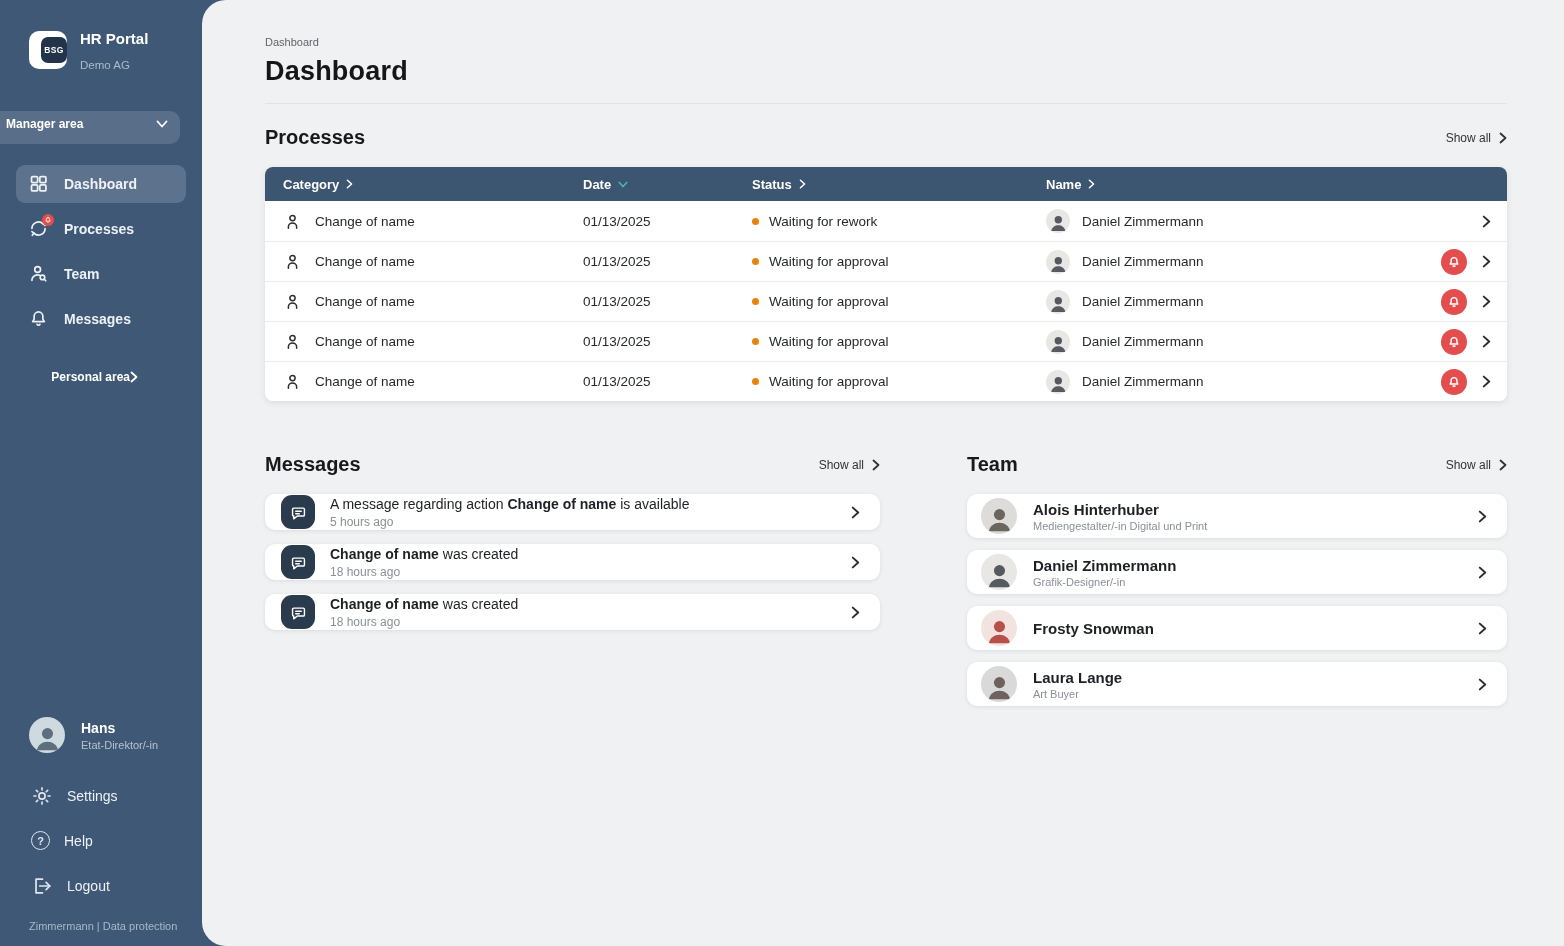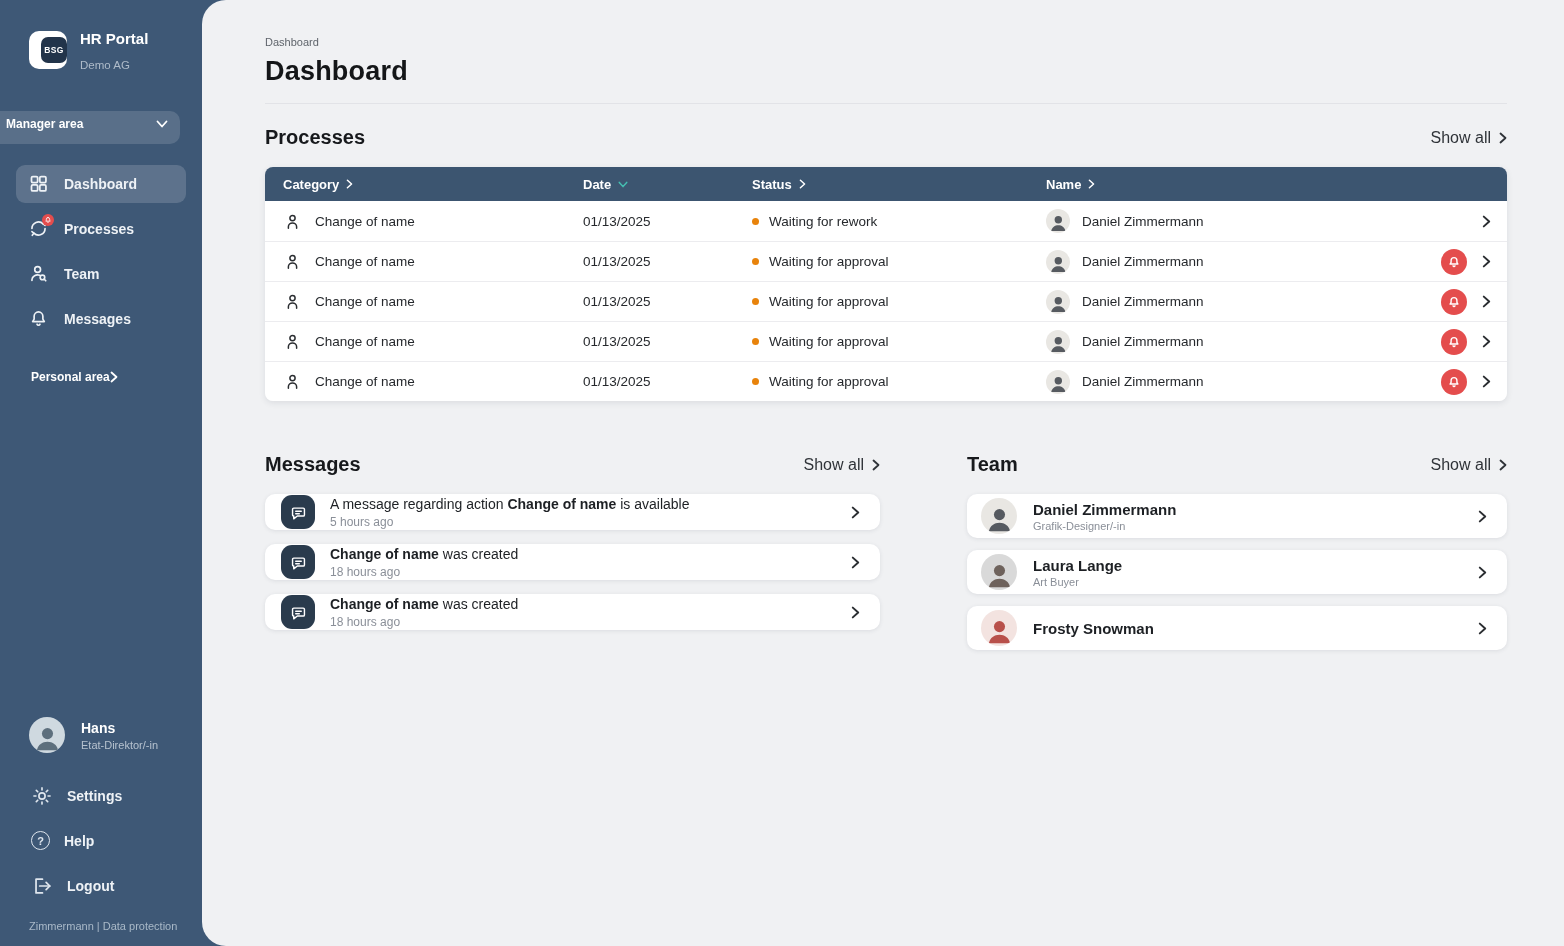--- a/index.html
+++ b/index.html
@@ -51,36 +51,36 @@
   .nav-item .label { font-size:14px; font-weight:bold; color:#eef2f6; }
   .nav-ic { position:relative; width:21px; height:21px; display:flex; align-items:center; justify-content:center; }
   .nav-badge {
     position:absolute; top:-4px; right:-5px; width:12px; height:12px;
     background:#e44d4d; border-radius:50%;
     display:flex; align-items:center; justify-content:center;
   }
 
   .personal-area {
     margin-top:25px; width:150px; display:flex; align-items:center;
-    justify-content:flex-start; padding:0 12px 0 6px; cursor:pointer;margin-left:25px;
+    justify-content:flex-end; padding:0 12px 0 6px; cursor:pointer;
   }
   .personal-area span { font-size:12px; font-weight:bold; color:#fff; }
 
   .side-bottom { margin-top:auto; padding-bottom:14px; }
   .user-row { display:flex; align-items:center; gap:16px; padding-left:29px; margin-bottom:20px; }
   .avatar {
     border-radius:50%; overflow:hidden; display:flex; align-items:flex-end; justify-content:center;
     background:#cfd9e0; color:#5d6f7d; flex:none;
   }
   .avatar svg { width:86%; height:86%; }
   .user-name { font-size:14px; font-weight:bold; color:#fff; }
   .user-role { font-size:11px; color:#b6c2cf; margin-top:3px; }
 
   .foot-item { display:flex; align-items:center; gap:14px; padding-left:31px; height:45px; cursor:pointer; }
-  .foot-item .label { font-size:14px; font-weight:bold; color:#eef2f6; }
+  .foot-item .label { font-size:14px; font-weight:normal; color:#eef2f6; }
   .help-circle {
     width:19px; height:19px; border:1.6px solid #dfe6ee; border-radius:50%;
     display:flex; align-items:center; justify-content:center;
     font-size:11px; font-weight:bold; color:#dfe6ee;
   }
   .legal { font-size:11px; color:#a9b9c8; padding-left:29px; margin-top:12px; }
 
   
   .content {
     flex:1; height:946px; background:#f0f1f3;
@@ -89,21 +89,21 @@
     overflow:hidden;
   }
   .breadcrumb { font-size:11px; color:#5f646b; }
   .page-title { font-size:27px; font-weight:800; color:#141618; margin-top:8px; letter-spacing:.2px; }
   .title-divider { height:1px; background:#e2e3e7; margin-top:16px; }
 
   .section-head { display:flex; align-items:center; justify-content:space-between; }
   .section-head.first { margin-top:22px; }
   .section-title { font-size:20px; font-weight:800; color:#17191c; }
   .show-all { display:flex; align-items:center; gap:8px; cursor:pointer; }
-  .show-all span { font-size:16px; color:#2f3338; }
+  .show-all span { font-size:12px; color:#2f3338; }
 
   
   .ptable { margin-top:18px; border-radius:8px; overflow:hidden; box-shadow:0 2px 6px rgba(40,50,70,.10); }
   .pt-head {
     display:grid; grid-template-columns:318px 169px 294px 1fr;
     background:#3c5570; height:34px; align-items:center; color:#fff;
   }
   .pt-head .col { display:flex; align-items:center; gap:7px; font-size:13px; font-weight:bold; cursor:pointer; }
   .pt-head .col:first-child { padding-left:18px; }
   .pt-row {
@@ -600,57 +600,71 @@
         <div class="section-title">Team</div>
         <div class="show-all">
           <span>Show all</span>
           <svg class="ic" width="8" height="12" style="color:#2f3338">
               <use href="#i-chev-r"></use>
             </svg>
         </div>
       </div>
       <div class="cards">
         <div class="team-card">
+          <span class="avatar" style="width: 36px; height: 36px; background: rgb(222, 220, 216); color: rgb(107, 101, 96);">
+              <svg>
+                <use href="#i-person-f"></use>
+              </svg>
+            </span>
+          <div class="team-body">
+            <div class="team-name">Alois Hinterhuber</div>
+            <div class="team-role">Mediengestalter/-in Digital und Print</div>
+          </div>
+          <svg class="ic" width="9" height="13" style="color:#2a2d31">
+              <use href="#i-chev-r"></use>
+            </svg>
+        </div>
+        <div class="team-card">
           <span class="avatar" style="width: 36px; height: 36px; background: rgb(233, 231, 227); color: rgb(86, 90, 96);">
               <svg>
                 <use href="#i-person-f"></use>
               </svg>
             </span>
           <div class="team-body">
             <div class="team-name">Daniel Zimmermann</div>
             <div class="team-role">Grafik-Designer/-in</div>
           </div>
           <svg class="ic" width="9" height="13" style="color:#2a2d31">
               <use href="#i-chev-r"></use>
             </svg>
         </div>
         <div class="team-card">
+          <span class="avatar" style="width: 36px; height: 36px; background: rgb(243, 227, 224); color: rgb(184, 80, 74);">
+              <svg>
+                <use href="#i-person-f"></use>
+              </svg>
+            </span>
+          <div class="team-body">
+            <div class="team-name">Frosty Snowman</div>
+
+          </div>
+          <svg class="ic" width="9" height="13" style="color:#2a2d31">
+              <use href="#i-chev-r"></use>
+            </svg>
+        </div>
+        <div class="team-card">
           <span class="avatar" style="width: 36px; height: 36px; background: rgb(217, 217, 217); color: rgb(110, 98, 92);">
               <svg>
                 <use href="#i-person-f"></use>
               </svg>
             </span>
           <div class="team-body">
             <div class="team-name">Laura Lange</div>
             <div class="team-role">Art Buyer</div>
           </div>
           <svg class="ic" width="9" height="13" style="color:#2a2d31">
               <use href="#i-chev-r"></use>
             </svg>
         </div>
-        <div class="team-card">
-          <span class="avatar" style="width: 36px; height: 36px; background: rgb(243, 227, 224); color: rgb(184, 80, 74);">
-              <svg>
-                <use href="#i-person-f"></use>
-              </svg>
-            </span>
-          <div class="team-body">
-            <div class="team-name">Frosty Snowman</div>
-
-          </div>
-          <svg class="ic" width="9" height="13" style="color:#2a2d31">
-              <use href="#i-chev-r"></use>
-            </svg>
-        </div>
       </div>
     </section>
   </div>
 </main>
 
 </body></html>

